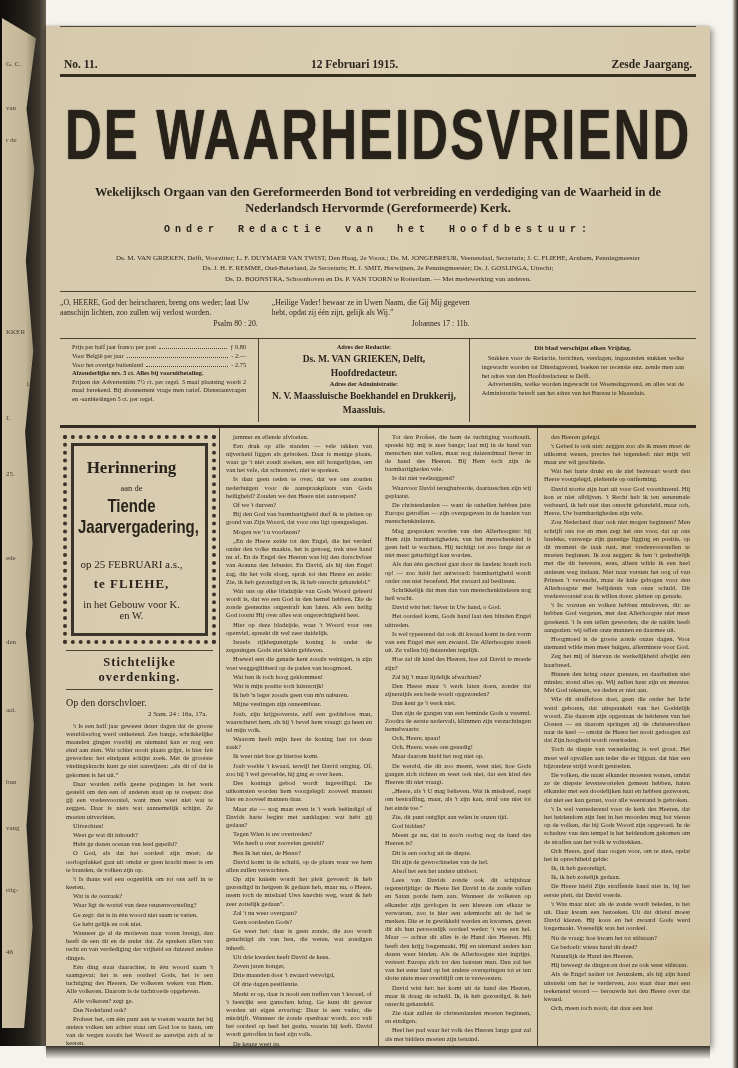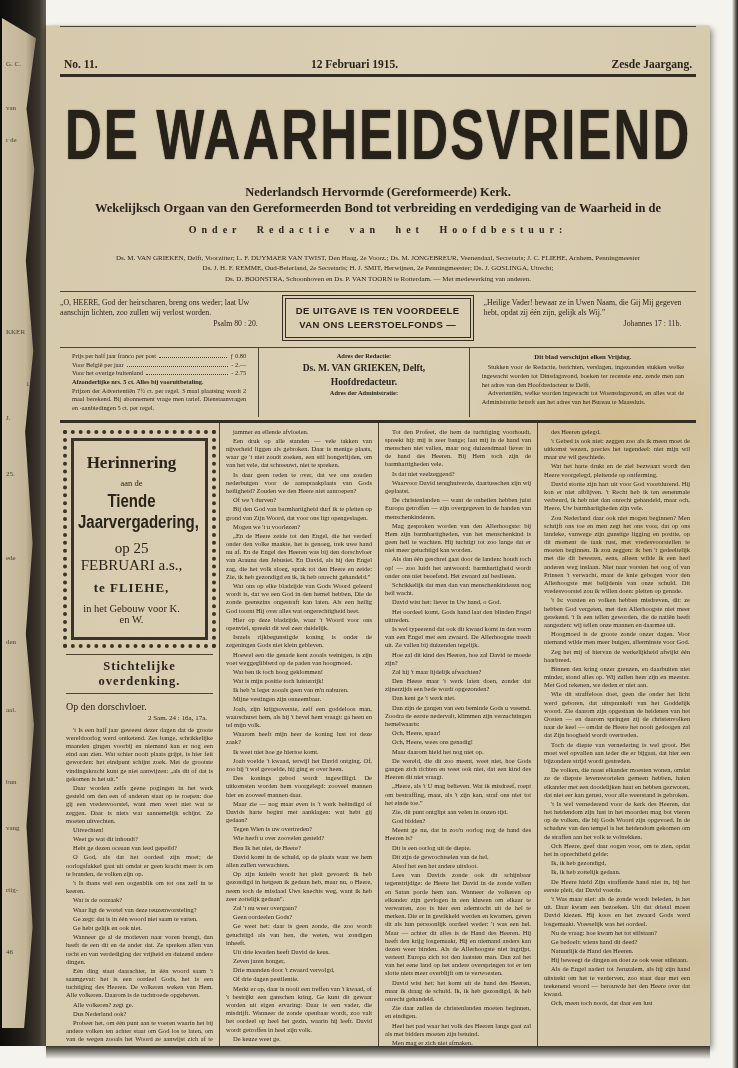--- a/index.html
+++ b/index.html
@@ -28,21 +28,21 @@
   .issue-row{display:flex;justify-content:space-between;align-items:baseline;
      font-weight:bold;font-size:11.5px;padding:5px 4px 4px 4px;margin-top:26px;}
   
   .masthead{text-align:center;margin-top:18px;}
   .masthead .title{display:inline-block;font-family:"Liberation Sans","DejaVu Sans",sans-serif;
      font-weight:bold;font-size:49px;letter-spacing:2px;color:#262119;
      transform:scale(1.04,1.42);transform-origin:center top;
      text-shadow:0 0 1px #262119;}
   .subtitle{font-weight:bold;font-size:12.5px;text-align:center;line-height:1.25;margin-top:34px;}
   .redactie-head{font-weight:bold;font-size:10px;letter-spacing:5px;word-spacing:8px;
-     text-align:center;margin-top:8px;}
+     text-align:center;margin-top:8px;font-family:Liberation Mono, monospace;}
   .redactie-names{font-size:7px;text-align:center;line-height:1.45;margin-top:18px;}
   
   .quotes{display:flex;align-items:stretch;margin-top:7px;padding:6px 0 5px 0;border-top:1px solid #4b4433;}
   .q-cell{width:33.3%;font-size:7.8px;line-height:1.35;}
   .q-ref{text-align:right;padding-right:14px;}
   .q-box-wrap{display:flex;justify-content:center;align-items:center;}
   .q-box{border:1px solid #332d22;outline:1px solid #332d22;outline-offset:2px;
      padding:5px 10px;text-align:center;font-family:"Liberation Sans","DejaVu Sans",sans-serif;
      font-weight:bold;font-size:9.5px;line-height:1.5;letter-spacing:.4px;}
   
@@ -62,21 +62,21 @@
   .col{width:25%;padding:5px 6px 0 6px;box-sizing:border-box;overflow:hidden;}
   .col + .col{border-left:1px solid #4b4433;}
   .bp{font-size:6.5px;line-height:1.26;text-align:justify;text-indent:7px;margin:0 0 1px 0;}
   
   .ornate{border:3px solid #3b342a;outline:4px dotted #3b342a;outline-offset:4px;
      margin:10px 5px 14px 5px;padding:12px 20px 12px 4px;text-align:center;}
   .an1{font-weight:bold;font-size:17px;}
   .an2{font-size:8.5px;margin-top:5px;text-align:center;}
   .an3{font-family:"Liberation Sans","DejaVu Sans",sans-serif;font-weight:bold;font-size:15px;
      margin-top:6px;transform:scaleY(1.2);}
-  .an4{font-size:15px;margin-top:12px;}
+  .an4{font-size:11px;margin-top:25px;}
   .an5{font-weight:bold;font-size:13px;letter-spacing:1px;margin-top:6px;}
   .an6{font-size:10.5px;margin-top:7px;}
   .sect-rule{border:0;border-top:1px solid #4b4433;margin:6px 0 0 0;}
   .sect-head{font-weight:bold;font-size:12.5px;text-align:center;letter-spacing:1px;margin:4px 0;}
   .art-title{font-size:10px;text-align:left;margin:7px 0 2px 0;}
   .art-ref{font-size:7px;text-align:right;padding-right:6px;margin-bottom:4px;}
   .scan-right{position:absolute;right:0;top:0;width:6px;height:1068px;
      background:linear-gradient(90deg,rgba(0,0,0,0),#6e665a 60%,#2a2721);}
   .scan-bottom{position:absolute;left:46px;top:1046px;width:664px;height:22px;
      background:linear-gradient(180deg,#38332a,#f5f3ed 60%);}
@@ -112,41 +112,35 @@
       <span>12 Februari 1915.</span>
       <span>Zesde Jaargang.</span>
     </div>
     <hr class="rule-thick">
 
     <div class="masthead">
       <span class="title">DE WAARHEIDSVRIEND</span>
     </div>
 
     <div class="subtitle">
+      <div>Wekelijksch Orgaan van den Gereformeerden Bond tot verbreiding en verdediging van de Waarheid in de</div>
       <div>Nederlandsch Hervormde (Gereformeerde) Kerk.</div>
-      <div>Wekelijksch Orgaan van den Gereformeerden Bond tot verbreiding en verdediging van de Waarheid in de</div>
     </div>
 
     <div class="redactie-head">Onder Redactie van het Hoofdbestuur:</div>
     <div class="redactie-names">
       <div>Ds. M. VAN GRIEKEN, Delft, Voorzitter; L. F. DUYMAER VAN TWIST, Den Haag, 2e Voorz.; Ds. M. JONGEBREUR, Veenendaal, Secretaris; J. C. FLIEHE, Arnhem, Penningmeester</div>
       <div>Ds. J. H. F. REMME, Oud-Beierland, 2e Secretaris; H. J. SMIT, Herwijnen, 2e Penningmeester; Ds. J. GOSLINGA, Utrecht;</div>
       <div>Ds. D. BOONSTRA, Schoonhoven en Ds. P. VAN TOORN te Rotterdam.  —  Met medewerking van anderen.</div>
     </div>
 
     <div class="quotes">
       <div class="q-cell">
         <div>„O, HEERE, God der heirscharen, breng ons weder; laat Uw aanschijn lichten, zoo zullen wij verlost worden.</div>
         <div class="q-ref">Psalm 80 : 20.</div>
-      </div>
-      <div class="q-cell q-box-wrap">
-        <div class="q-box">
-          <div>DE UITGAVE IS TEN VOORDEELE</div>
-          <div>VAN ONS LEERSTOELFONDS —</div>
-        </div>
       </div>
       <div class="q-cell">
         <div>„Heilige Vader! bewaar ze in Uwen Naam, die Gij Mij gegeven hebt, opdat zij één zijn, gelijk als Wij.”</div>
         <div class="q-ref">Johannes 17 : 11b.</div>
       </div>
     </div>
 
     <div class="info">
       <div class="info-cell info-prices">
         <div class="price-row">
@@ -164,20 +158,21 @@
           <span class="leader"></span>
           <span>- 2.75</span>
         </div>
         <div style="font-weight:bold;">Afzonderlijke nrs. 5 ct.  Alles bij vooruitbetaling.</div>
         <div style="text-align:justify;">Prijzen der Advertentiën 7½ ct. per regel. 3 maal plaatsing wordt 2 maal berekend. Bij abonnement vrage men tarief. Dienstaanvragen en -aanbiedingen 5 ct. per regel.</div>
       </div>
       <div class="info-cell info-address">
         <div class="addr-label">Adres der Redactie:</div>
         <div class="addr-main">Ds. M. VAN GRIEKEN, Delft, Hoofdredacteur.</div>
         <div class="addr-label">Adres der Administratie:</div>
+        <div class="addr-main">N. V. Maassluische Boekhandel en Drukkerij, Maassluis.</div>
       </div>
       <div class="info-cell info-pub">
         <div class="pub-head">Dit blad verschijnt elken Vrijdag.</div>
         <p class="pub-p">Stukken voor de Redactie, berichten, verslagen, ingezonden stukken welke ingewacht worden tot Dinsdagavond, boeken ter recensie enz. zende men aan het adres van den Hoofdredacteur te Delft.</p>
         <p class="pub-p">Advertentiën, welke worden ingewacht tot Woensdagavond, en alles wat de Administratie betreft aan het adres van het Bureau te Maassluis.</p>
       </div>
     </div>
 
     <div class="bodygrid">
       <div class="col">

